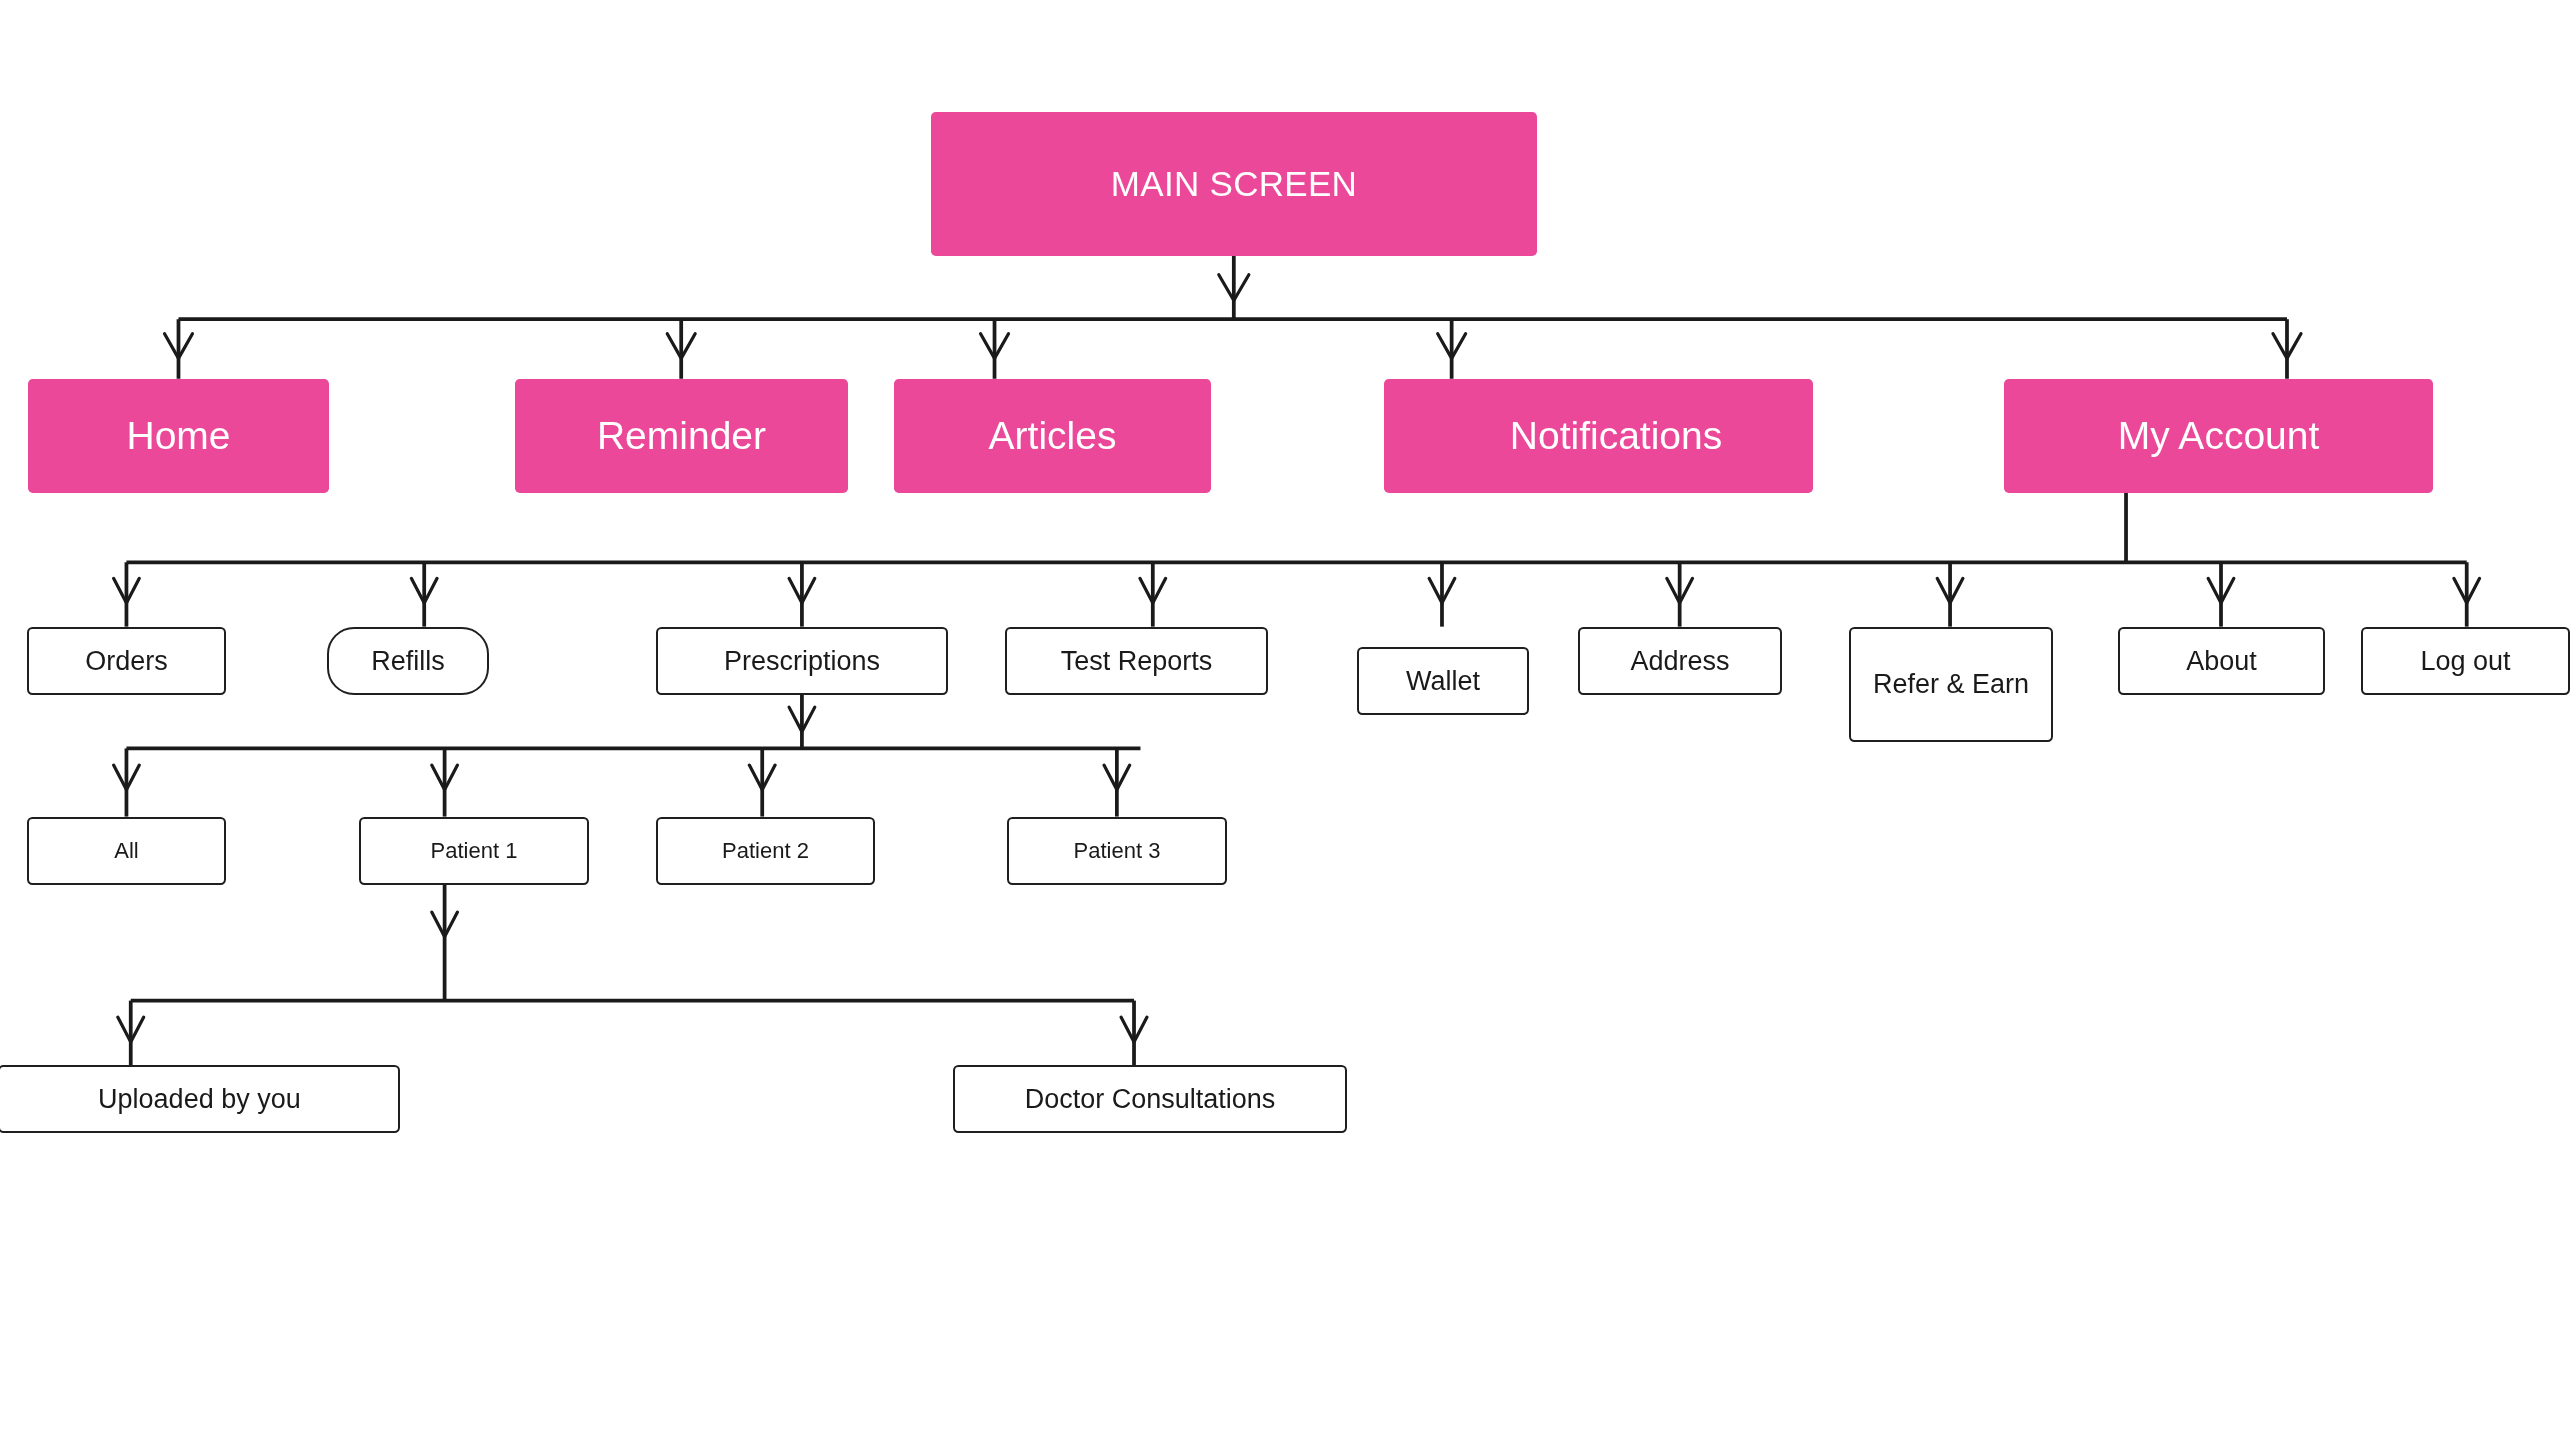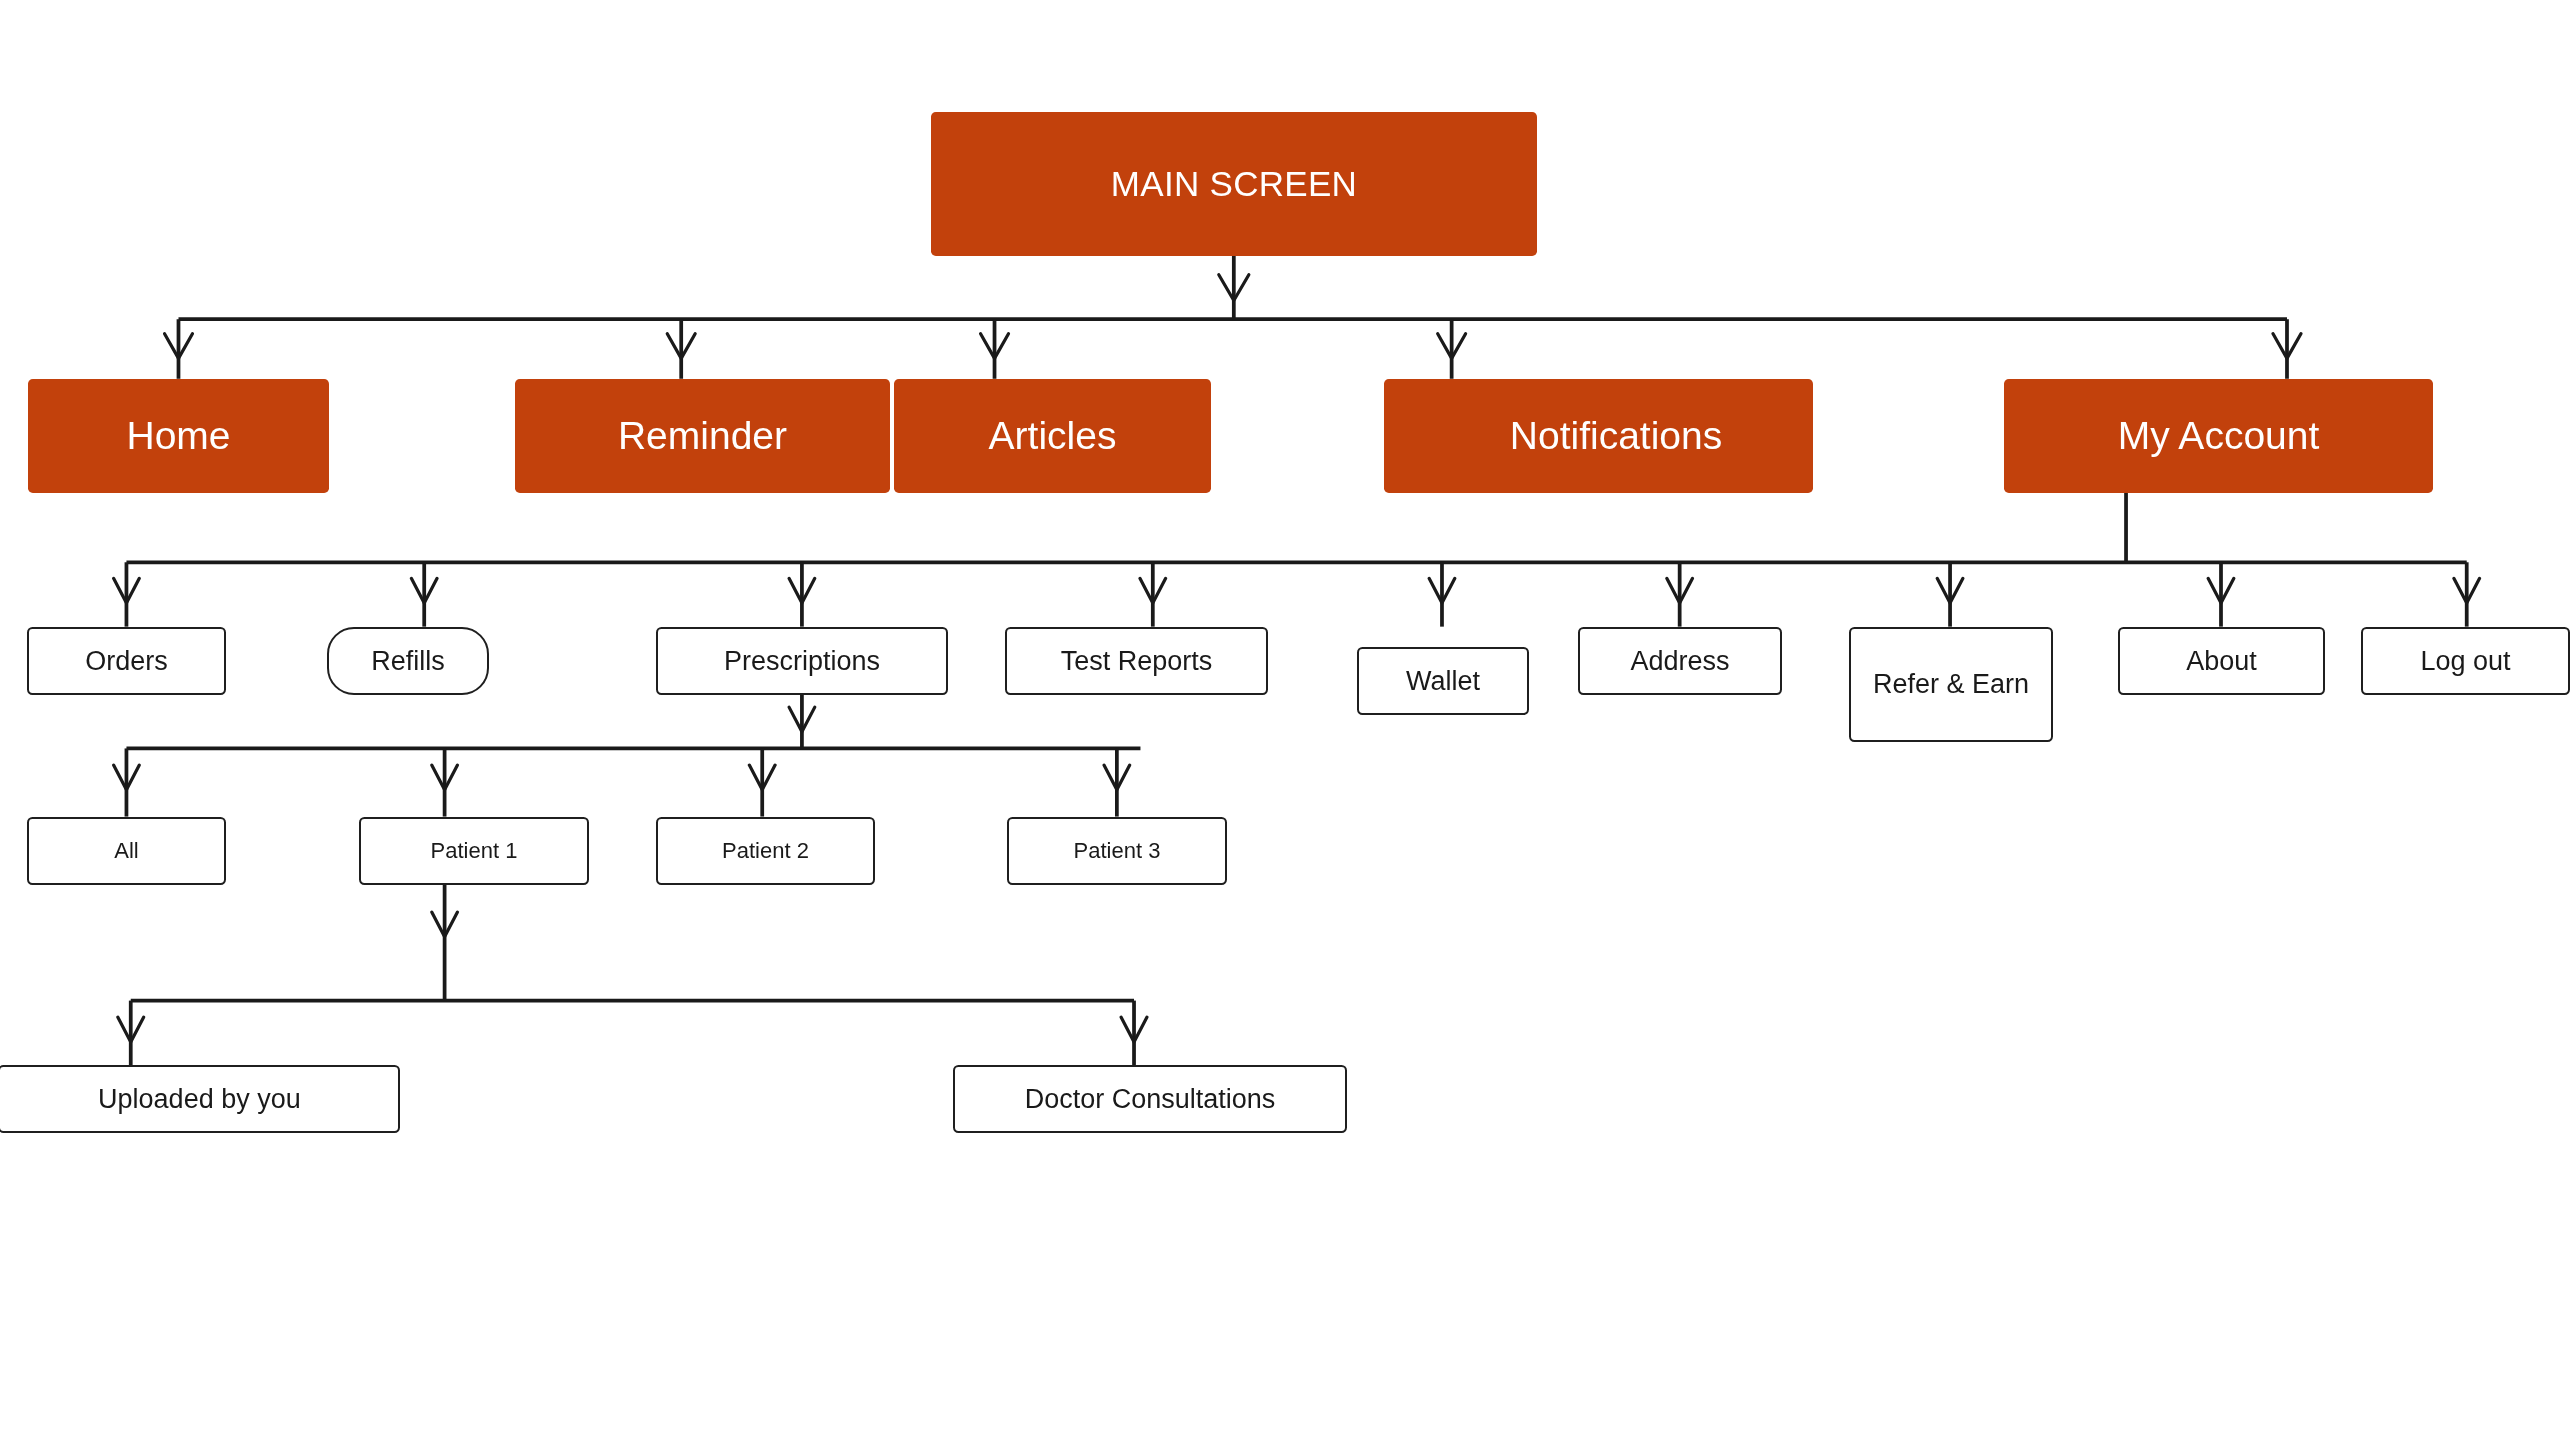--- a/index.html
+++ b/index.html
@@ -29,21 +29,21 @@
     position: absolute;
     box-sizing: border-box;
     display: flex;
     align-items: center;
     justify-content: center;
     text-align: center;
     line-height: 1.12;
     z-index: 2;
   }
   .node-dark {
-    background: #c2410c;
+    background: #ec4899;
     color: #ffffff;
     border-radius: 4.8px;
     border: none;
   }
   .node-light {
     background: #ffffff;
     color: #1a1a1a;
     border: 2.1px solid #1f1f1f;
     border-radius: 5.4px;
   }
@@ -145,21 +145,21 @@
     </g>
   </svg>
 
   <div class="node node-dark node-root" style="left:931px; top:112px; width:606px; height:144px;">
     <span>MAIN SCREEN</span>
   </div>
 
   <div class="node node-dark node-l1" style="left:28px; top:379px; width:301px; height:114px;">
     <span>Home</span>
   </div>
-  <div class="node node-dark node-l1" style="left:515px; top:379px; width:375px; height:114px;">
+  <div class="node node-dark node-l1" style="left:515px; top:379px; width:333px; height:114px;">
     <span>Reminder</span>
   </div>
   <div class="node node-dark node-l1" style="left:894px; top:379px; width:317px; height:114px;">
     <span>Articles</span>
   </div>
   <div class="node node-dark node-l1" style="left:1384px; top:379px; width:429px; height:114px;padding-left:35px;">
     <span>Notifications</span>
   </div>
   <div class="node node-dark node-l1" style="left:2004px; top:379px; width:429px; height:114px;">
     <span>My Account</span>

